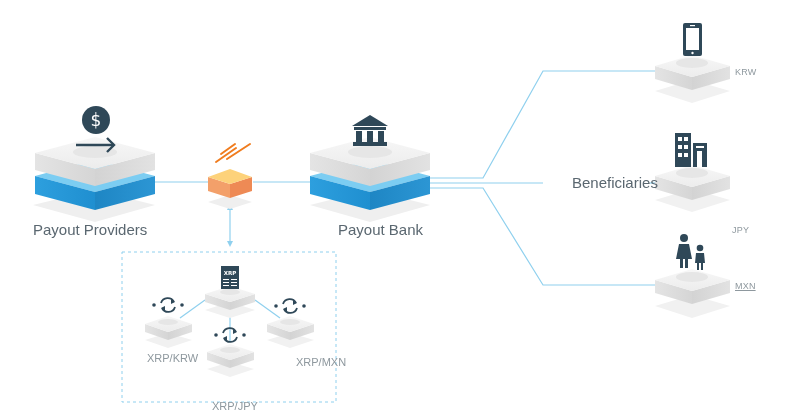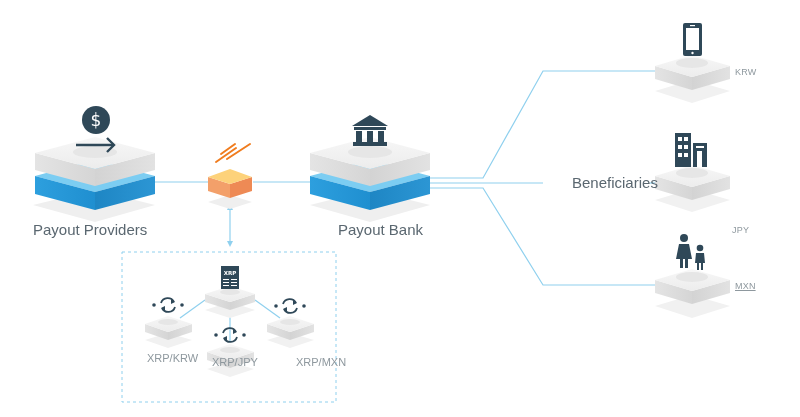--- a/index.html
+++ b/index.html
@@ -228,14 +228,14 @@
   </g>
 </svg>
 
 <div class="lbl lbl-lg" style="left:33px; top:221px;">Payout Providers</div>
 <div class="lbl lbl-lg" style="left:338px; top:221px;">Payout Bank</div>
 <div class="lbl lbl-lg" style="left:556px; top:174px;margin-left:16px;">Beneficiaries</div>
 <div class="lbl lbl-sm" style="left:735px; top:67px;">KRW</div>
 <div class="lbl lbl-sm" style="left:732px; top:177px;margin-top:48px;">JPY</div>
 <div class="lbl lbl-sm" style="left:735px; top:281px;text-decoration:underline;">MXN</div>
 <div class="lbl lbl-xs" style="left:147px; top:352px;">XRP/KRW</div>
-<div class="lbl lbl-xs" style="left:212px; top:356px;">XRP/JPY</div>
+<div class="lbl lbl-xs" style="left:212px; top:400px;">XRP/JPY</div>
 <div class="lbl lbl-xs" style="left:272px; top:356px;margin-left:24px;">XRP/MXN</div>
 
 </body></html>

